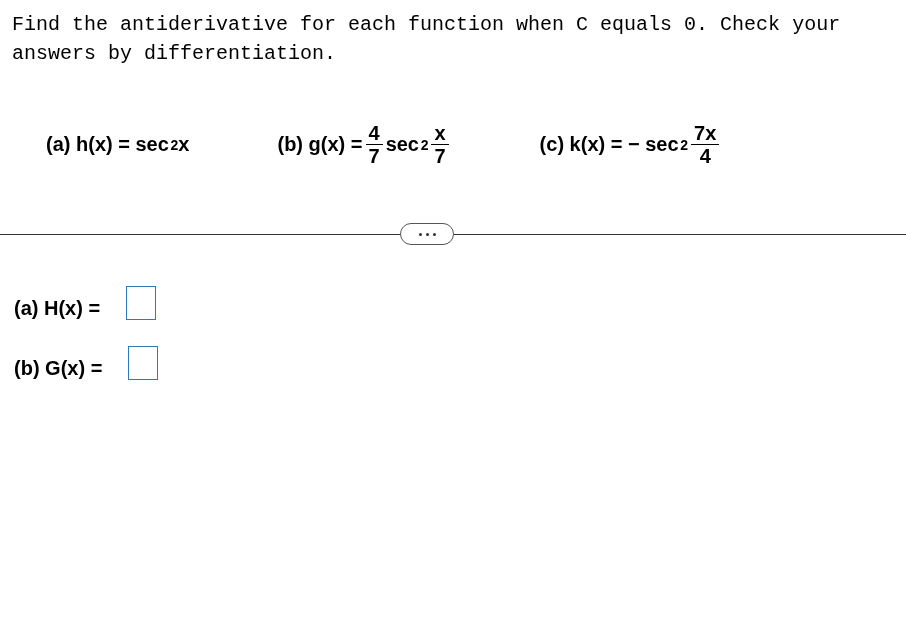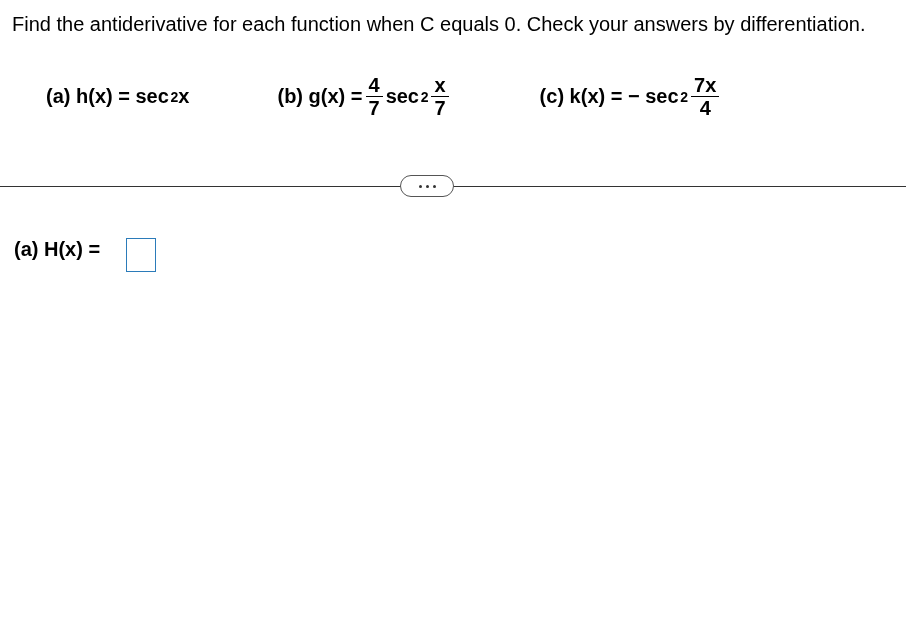--- a/index.html
+++ b/index.html
@@ -12,21 +12,22 @@
       font-size: 20px;
       color: #000;
       background: #fff;
       width: 906px;
       height: 644px;
       padding: 10px 12px;
       position: relative;
     }
     .instructions {
       line-height: 1.45;
-      margin-bottom: 36px;
+      margin-bottom: 55px;
+      font-family: Liberation Mono, monospace;
     }
     .problems-row {
       display: flex;
       justify-content: flex-start;
       align-items: center;
       gap: 88px;
       padding-left: 34px;
       margin-bottom: 56px;
     }
     .problem {
@@ -91,21 +92,21 @@
       width: 3px;
       height: 3px;
       background: #333;
       border-radius: 50%;
     }
     .answers {
       padding-left: 2px;
     }
     .answer-row {
       display: flex;
-      align-items: flex-start;
+      align-items: flex-end;
       font-weight: bold;
       margin-bottom: 26px;
       font-size: 20px;
       gap: 20px;
     }
     .answer-label {
       white-space: nowrap;
     }
     .answer-input {
       width: 30px;
@@ -168,15 +169,19 @@
   </div>
 </div>
 
 <div class="answers">
 
   <div class="answer-row">
     <span class="answer-label">(a) H(x) =</span>
     <input type="text" class="answer-input" style="">
   </div>
 
+  <div class="answer-row">
+    <span class="answer-label">(b) G(x) =</span>
+    <input type="text" class="answer-input" style="">
+  </div>
 
 
 </div>
 
 </body></html>

